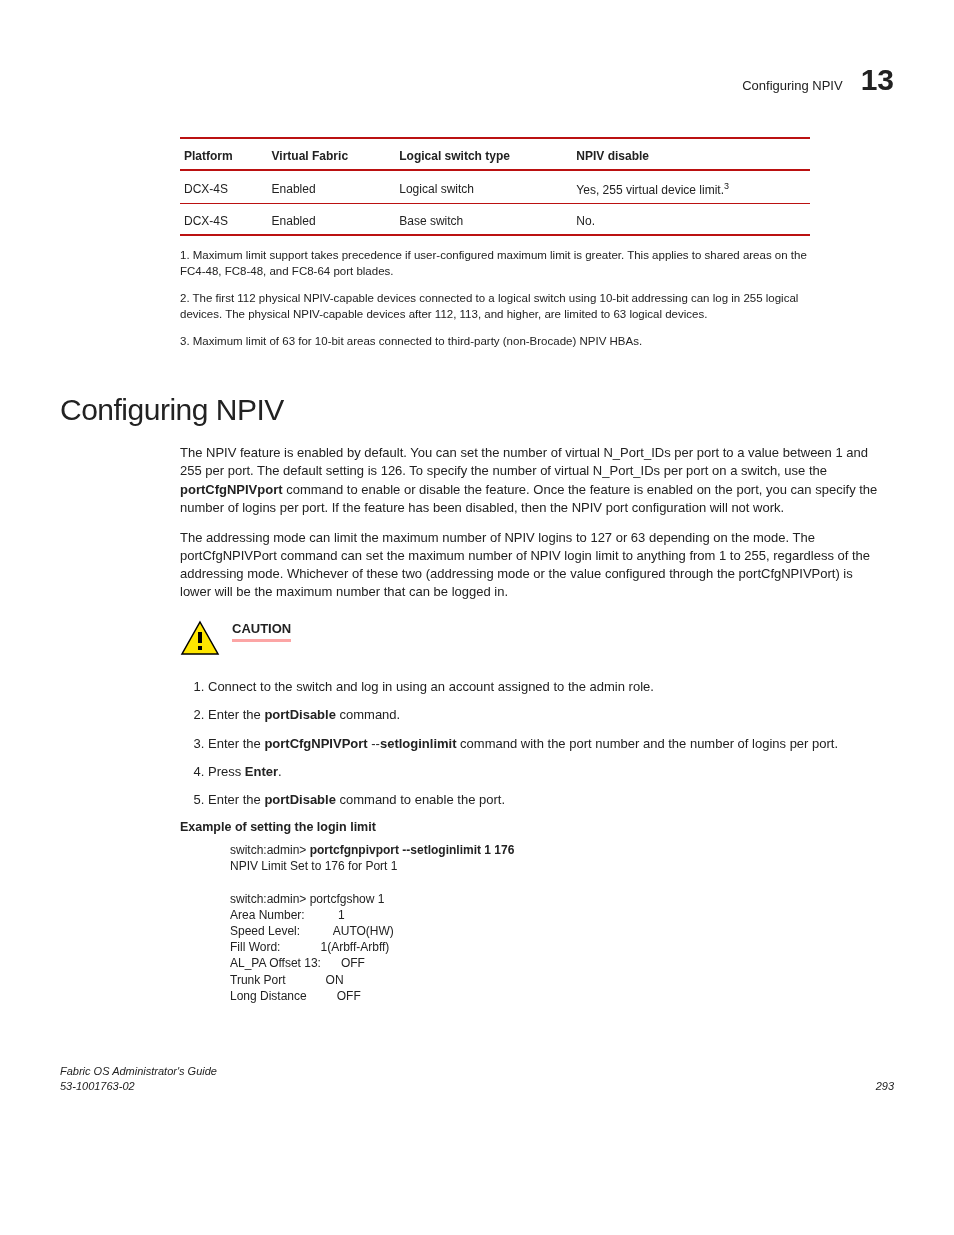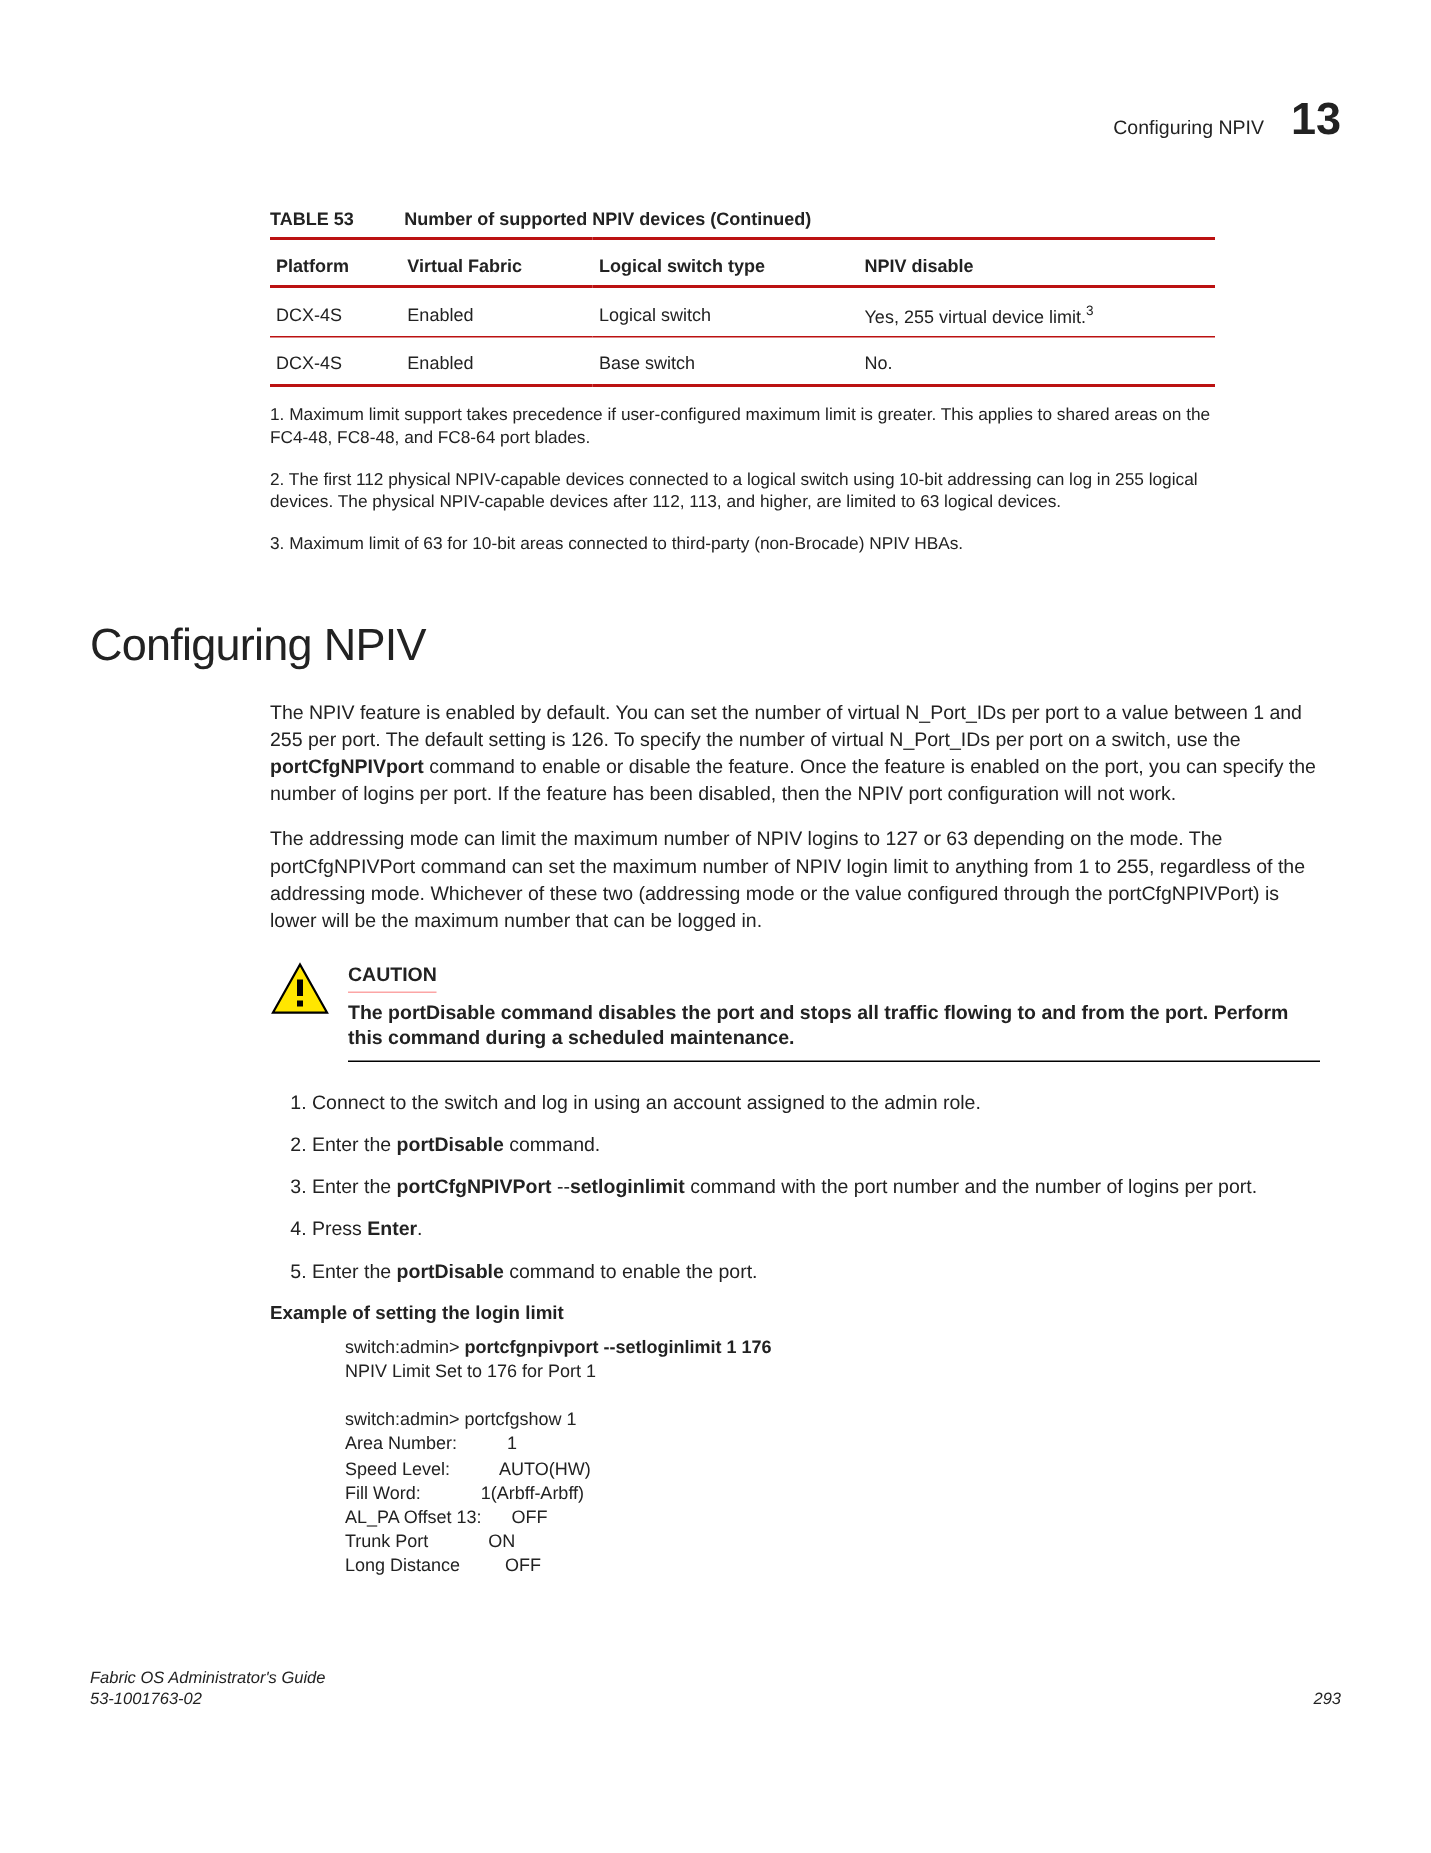--- a/index.html
+++ b/index.html
@@ -37,21 +37,21 @@
     font-family: Arial, sans-serif;
     font-weight: normal;
     font-size: 30px;
     margin: 40px 0 14px 0;
     letter-spacing: -0.5px;
   }
   .bodytext { margin-left: 120px; width: 700px; font-size: 13px; }
   .bodytext p { margin: 0 0 12px 0; line-height: 1.4; }
   .caution-block { display: flex; align-items: flex-start; margin: 18px 0 18px 120px; width: 700px; }
   .caution-icon { flex: 0 0 40px; margin-right: 12px; }
-  .caution-text .label { font-weight: bold; border-bottom: 1px solid #fca5a5; display: inline-block; padding-bottom: 2px; margin-bottom: 4px; }
+  .caution-text .label { font-weight: bold; border-bottom: 3px solid #fca5a5; display: inline-block; padding-bottom: 2px; margin-bottom: 4px; }
   .caution-text .body { font-weight: bold; border-bottom: 1px solid #000; padding-bottom: 6px; display: block; }
   ol.steps { margin: 6px 0 10px 120px; padding-left: 28px; width: 680px; }
   ol.steps li { margin-bottom: 10px; line-height: 1.4; }
   .bold { font-weight: bold; }
   .example-label { font-weight: bold; margin-left: 120px; font-size: 12.5px; margin-bottom: 6px; }
   pre.code {
     font-family: Liberation Sans, sans-serif;
     font-size: 12px;
     margin: 4px 0 0 170px;
     white-space: pre;
@@ -70,24 +70,20 @@
 </style>
 </head>
 <body>
 
 <div class="header-row">
   <span class="header-text">Configuring NPIV</span>
   <span class="chapter-num">13</span>
 </div>
 
 <div class="content-indent">
-  <div class="table-caption">
-    <span class="tlabel">TABLE 53</span>
-    <span class="tdesc">Number of supported NPIV devices  (Continued)</span>
-  </div>
   <table class="npiv">
     <thead>
       <tr>
         <th>Platform</th>
         <th>Virtual Fabric</th>
         <th>Logical switch type</th>
         <th>NPIV disable</th>
       </tr>
     </thead>
     <tbody>
@@ -124,21 +120,20 @@
 <div class="caution-block">
   <div class="caution-icon">
     <svg width="40" height="36" viewBox="0 0 40 36">
       <polygon points="20,2 38,34 2,34" fill="#ffe600" stroke="#000" stroke-width="1.5"></polygon>
       <rect x="18" y="12" width="4" height="11" fill="#000"></rect>
       <rect x="18" y="26" width="4" height="4" fill="#000"></rect>
     </svg>
   </div>
   <div class="caution-text">
     <div class="label">CAUTION</div>
-    <div class="body">The portDisable command disables the port and stops all traffic flowing to and from the port. Perform this command during a scheduled maintenance.</div>
   </div>
 </div>
 
 <ol class="steps">
   <li>Connect to the switch and log in using an account assigned to the admin role.</li>
   <li><span>Enter the </span><span class="bold">portDisable</span><span>  command.</span></li>
   <li><span>Enter the </span><span class="bold">portCfgNPIVPort</span><span> --</span><span class="bold">setloginlimit</span><span> command with the port number and the number of logins per port.</span></li>
   <li><span>Press </span><span class="bold">Enter</span><span>.</span></li>
   <li><span>Enter the </span><span class="bold">portDisable</span><span> command to enable the port.</span></li>
 </ol>

